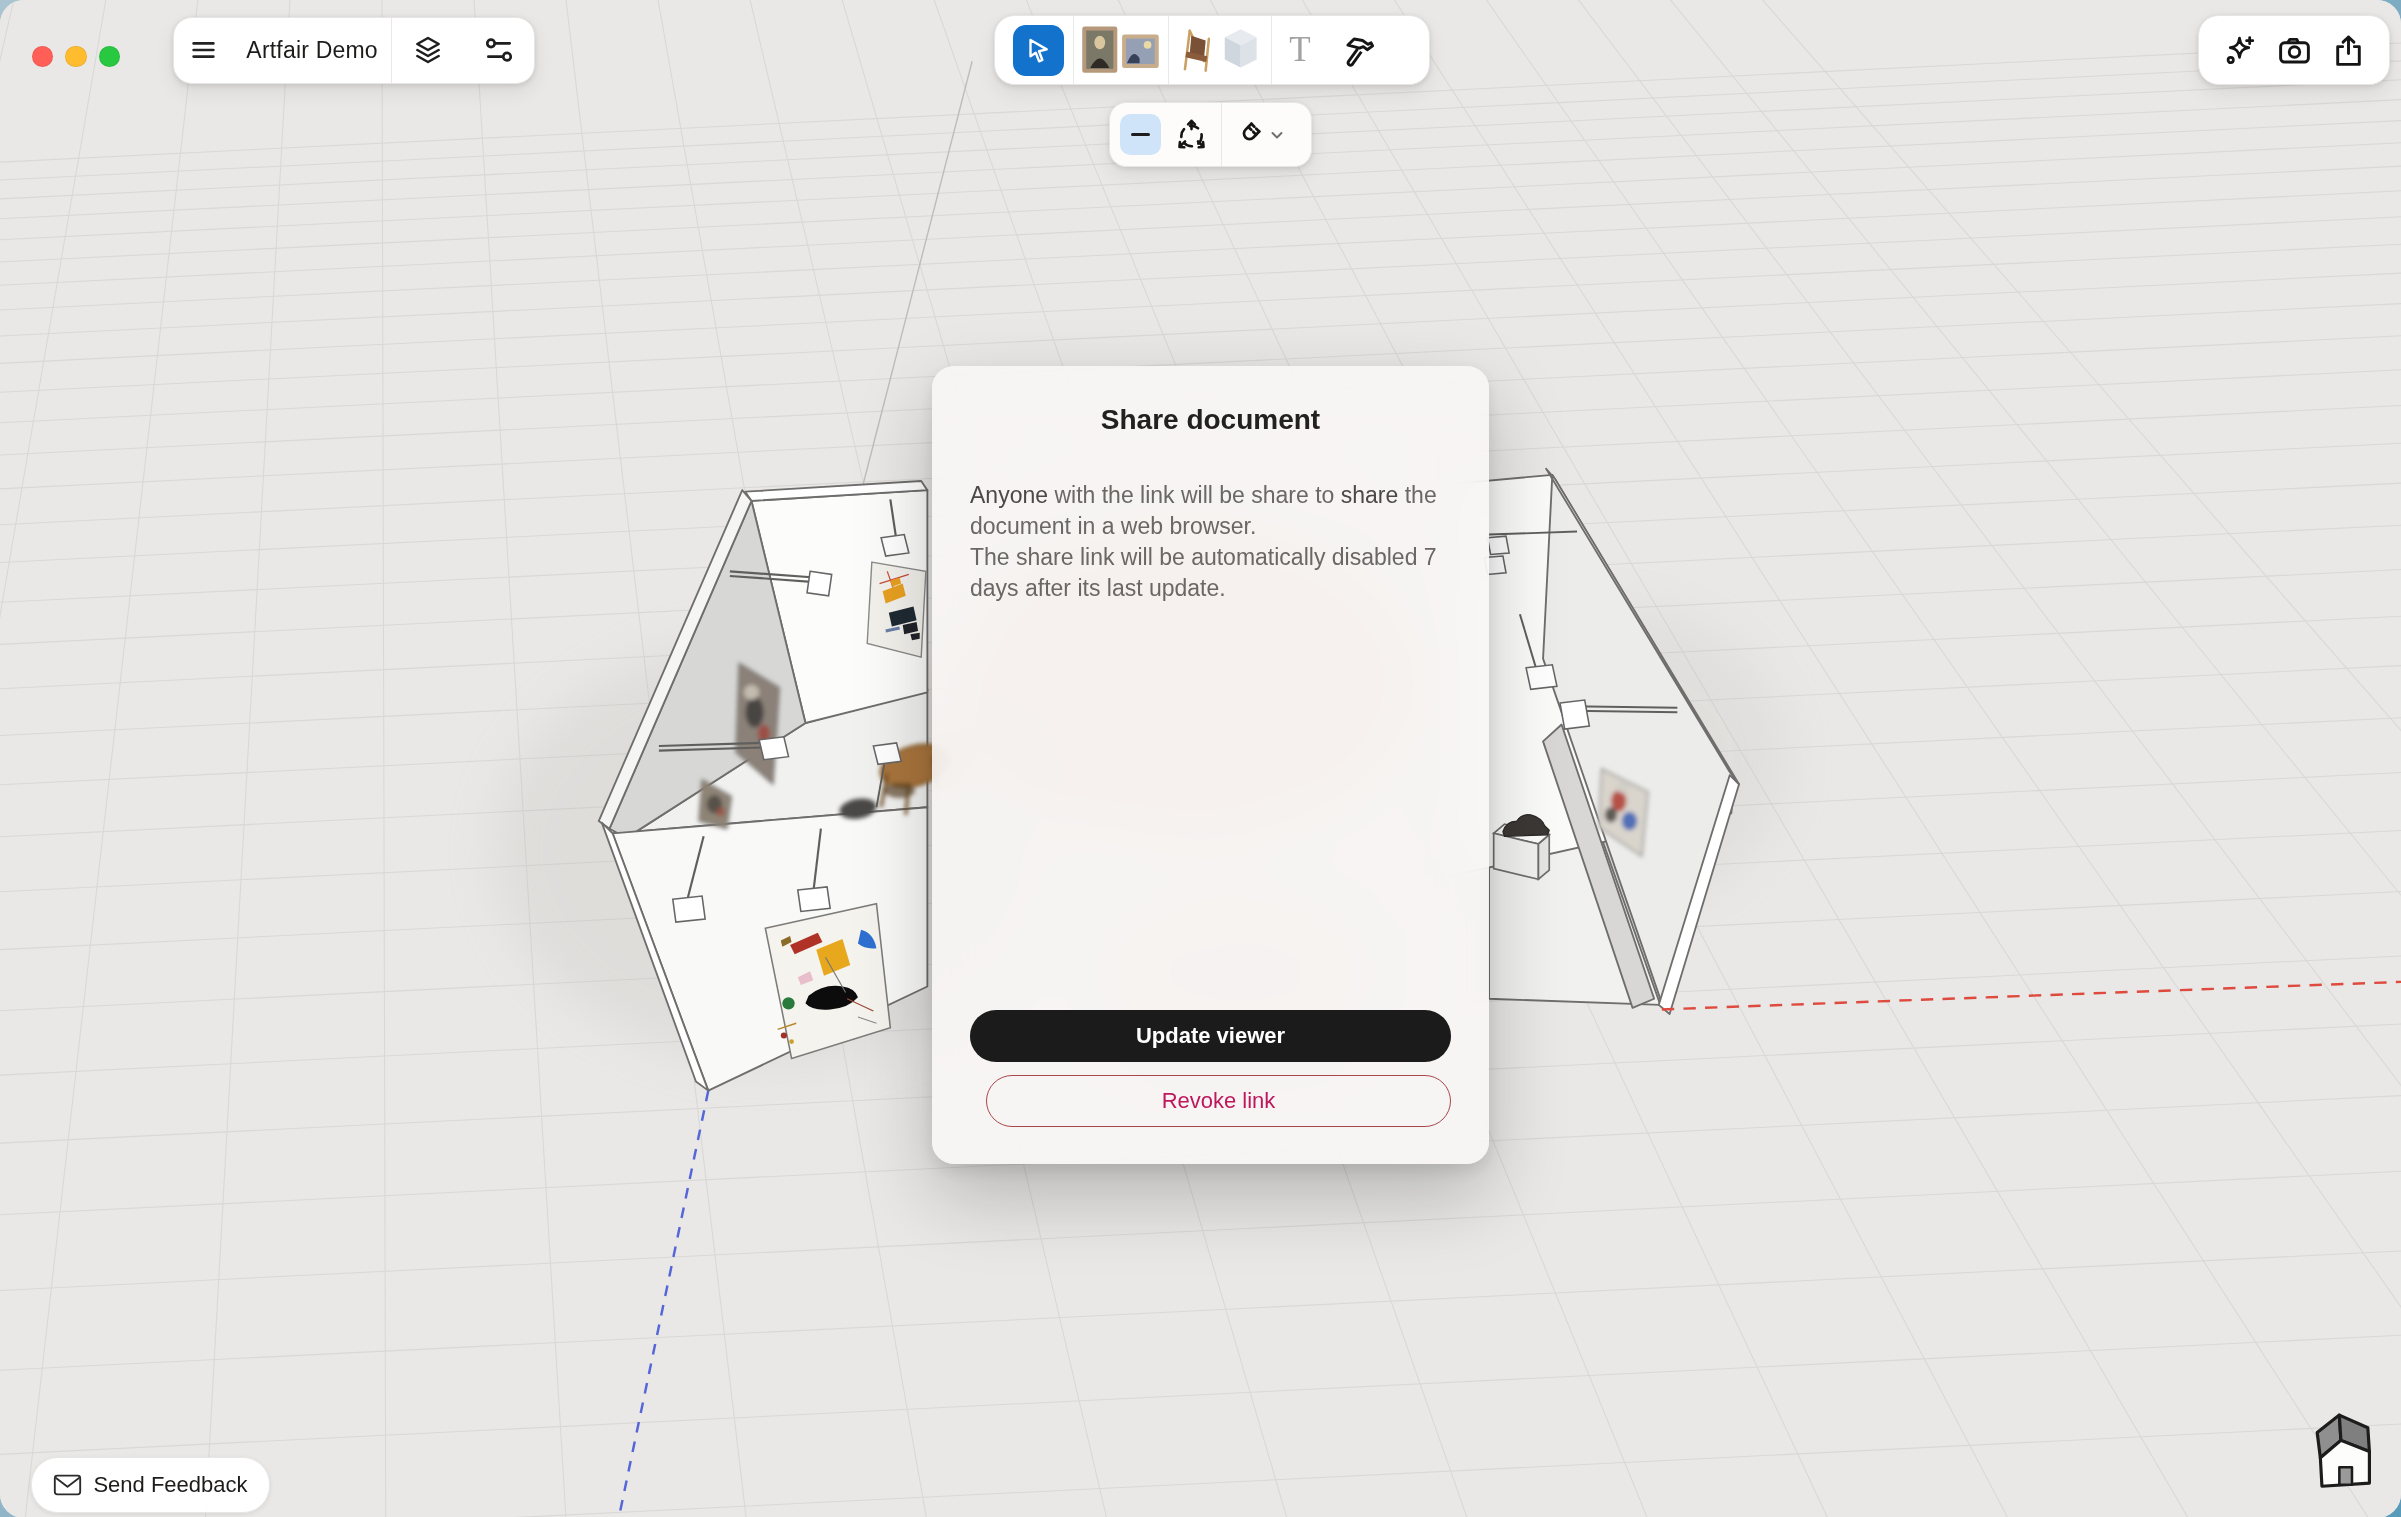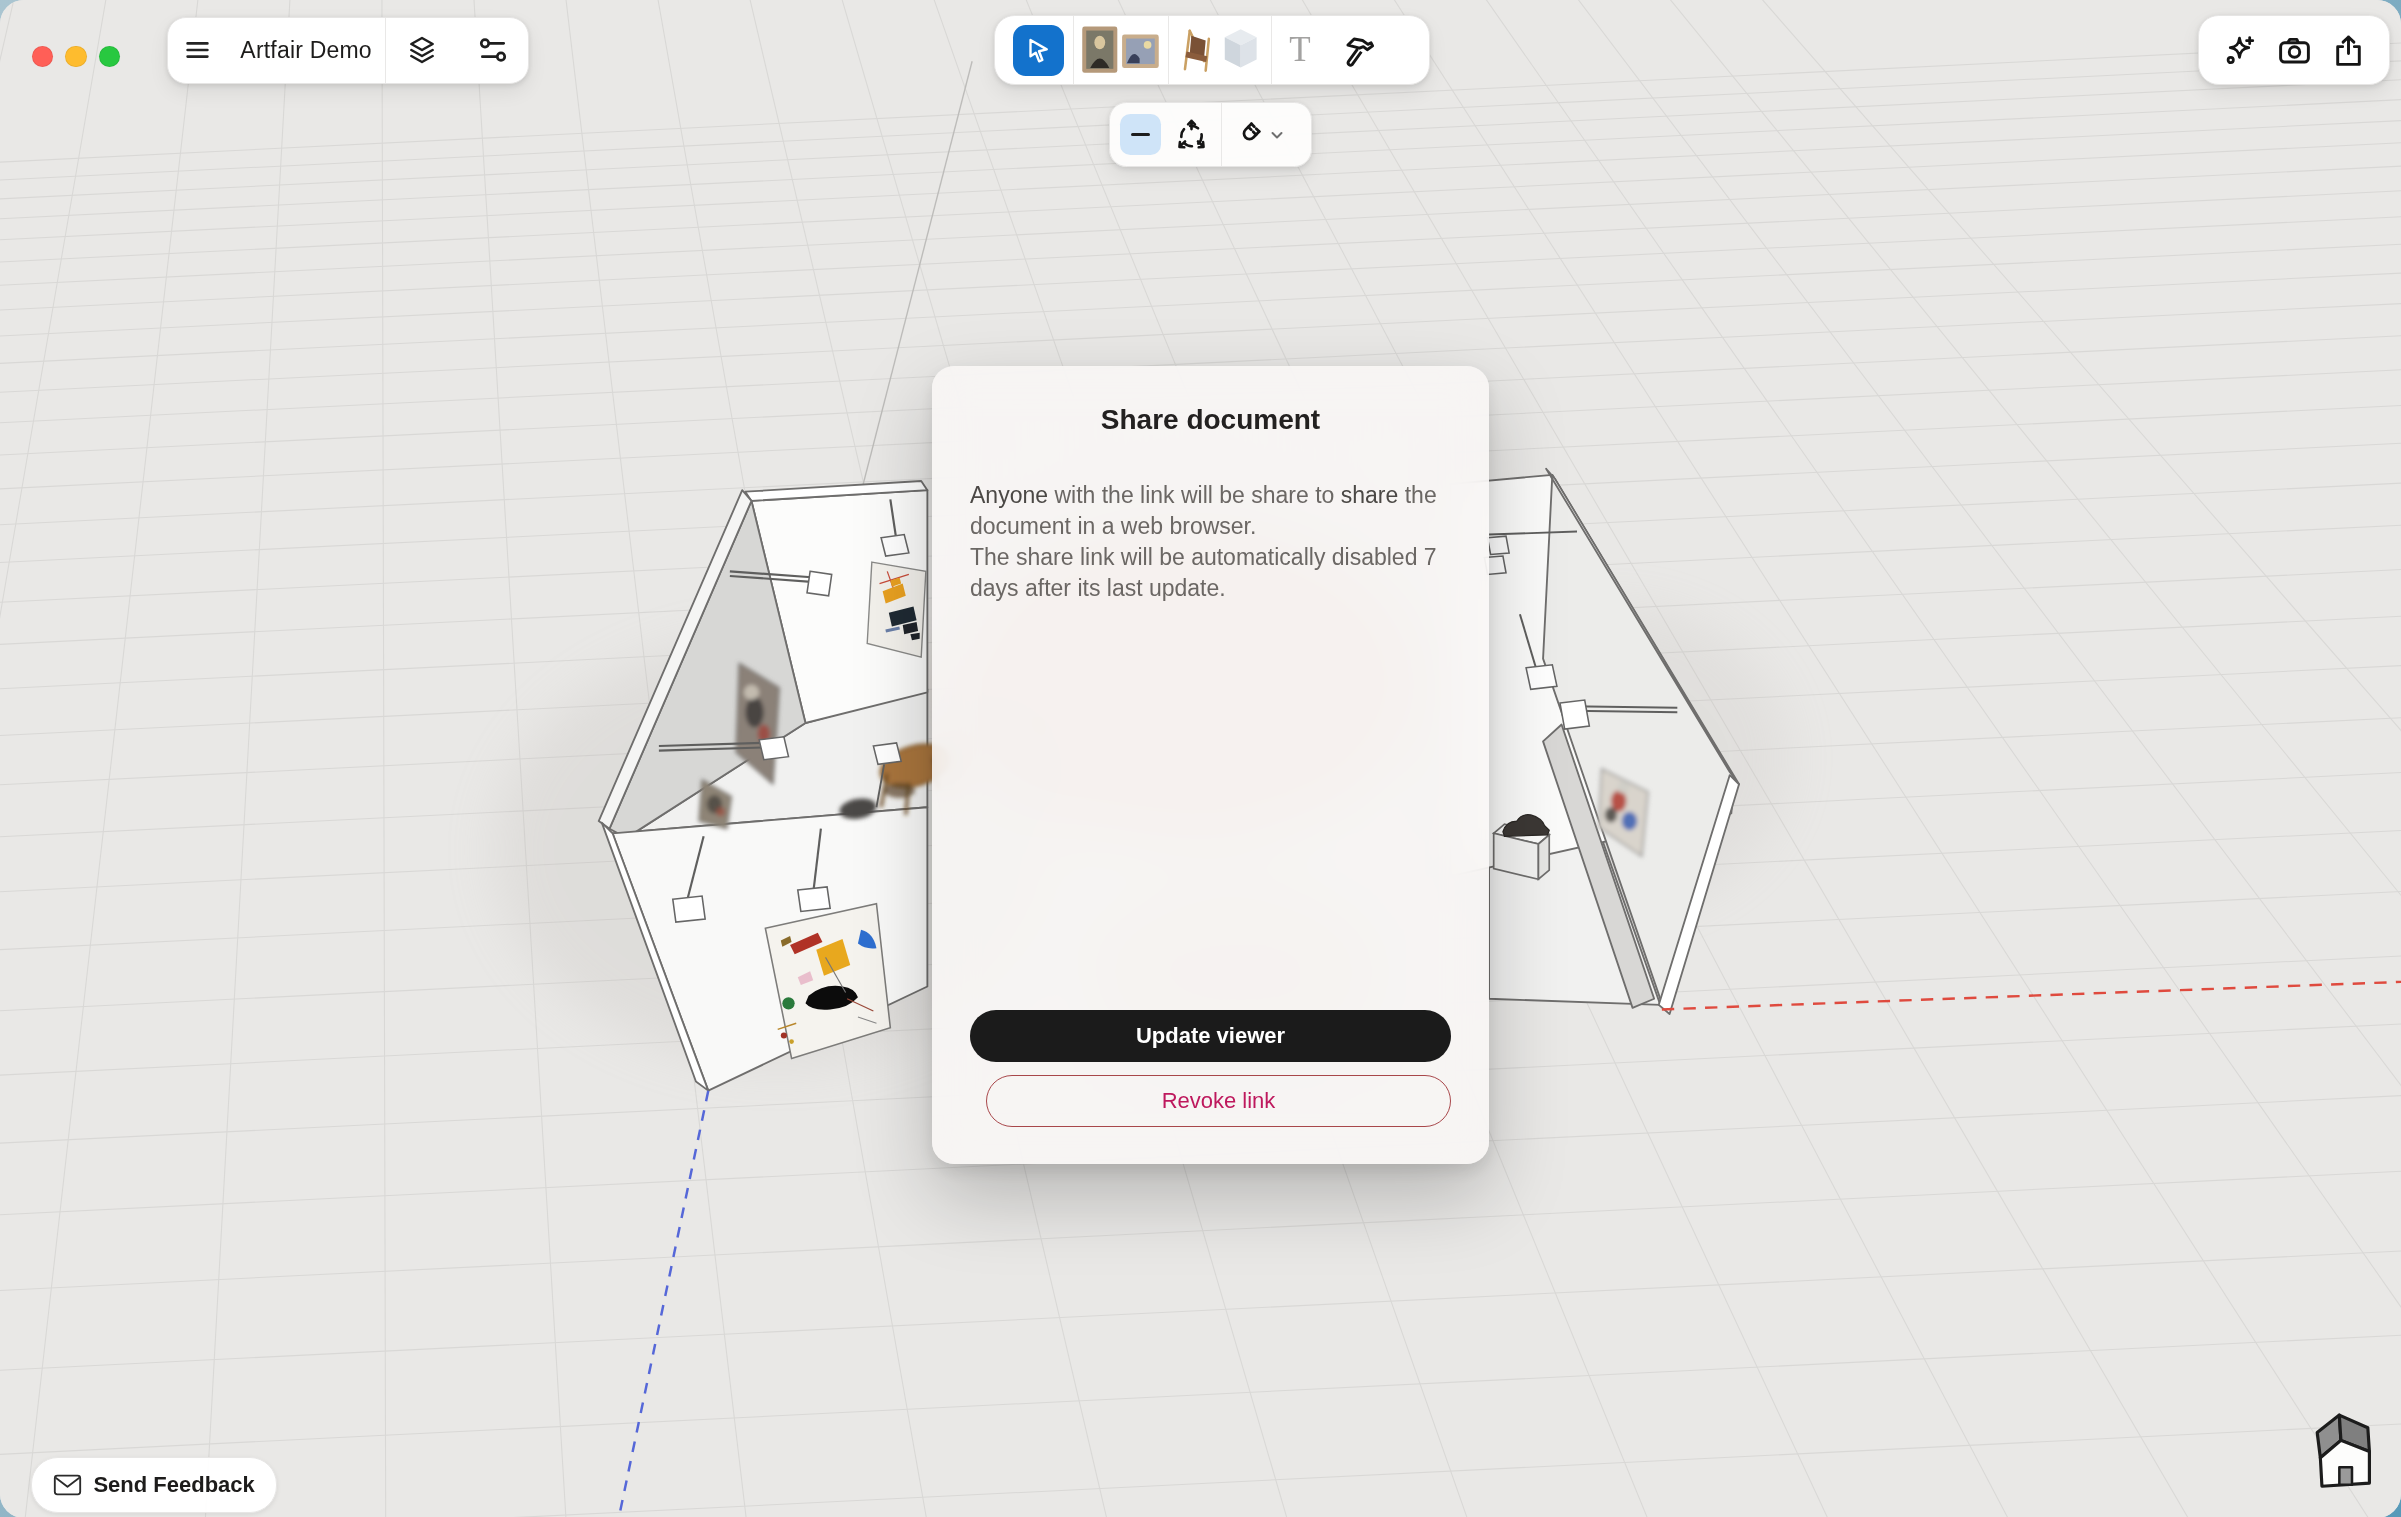--- a/index.html
+++ b/index.html
@@ -22,21 +22,21 @@
     box-shadow:0 1.6px 4.8px rgba(0,0,0,.10), 0 8px 20.6px rgba(0,0,0,.07);
     box-sizing:border-box;
   }
   .divider{width:0.8px;align-self:stretch;background:#e9e8e7;}
   .icon-btn{display:flex;align-items:center;justify-content:center;cursor:pointer;background:none;border:none;padding:0;}
 
   .traffic{position:absolute;left:32px;top:46px;display:flex;gap:12px;}
   .traffic span{width:21.4px;height:21.4px;border-radius:50%;display:block;box-shadow:inset 0 0 0 0.8px rgba(0,0,0,.08);}
   .t-red{background:#ff5f57;} .t-yellow{background:#febc2e;} .t-green{background:#28c840;}
 
-  .left-pill{left:167px;top:16.7px;width:362px;height:67px;justify-content:space-between;}
+  .left-pill{left:173px;top:16.7px;width:362px;height:67px;justify-content:space-between;}
   .left-pill .menu-btn{width:59px;height:100%;}
   .left-pill .title{flex:1;text-align:center;font-size:23px;color:#1d1c1b;letter-spacing:0.2px;}
   .left-pill .side-btn{width:71px;height:100%;}
 
   .main-toolbar{left:994px;top:15px;width:436px;height:70px;border-radius:20.6px;padding:0 8px;}
   .main-toolbar .sect{display:flex;align-items:center;justify-content:center;height:100%;}
   .select-btn{width:51px;height:51px;border-radius:12.7px;background:#1372cc;margin:0 9.5px;display:flex;align-items:center;justify-content:center;}
   .art-sect{width:94px;gap:3.2px;}
   .furn-sect{width:102px;gap:6.4px;}
   .text-btn{width:57px;font-family:"Liberation Serif",serif;font-size:35px;color:#a3a2a1;}
@@ -82,21 +82,21 @@
     display:flex;align-items:center;justify-content:center;font-family:"Liberation Sans",sans-serif;
   }
 
   
   .feedback{
     position:absolute;left:31px;top:1457px;height:54px;border-radius:27px;
     background:rgba(255,255,255,.97);border:0.8px solid #e7e6e5;
     box-shadow:0 1.6px 4.8px rgba(0,0,0,.08);
     display:flex;align-items:center;gap:11px;padding:0 21.4px;cursor:pointer;
   }
-  .feedback .label{font-size:22px;font-weight:700;color:#1d1c1b;font-family:"Liberation Sans",sans-serif;}
+  .feedback .label{font-size:22px;font-weight:400;color:#1d1c1b;font-family:"Liberation Sans",sans-serif;}
   .home-gizmo{position:absolute;left:2301px;top:1404px;width:83px;height:87px;cursor:pointer;}
 </style>
 </head>
 <body>
 
 <div class="screen">
 
   <svg class="scene" viewBox="0 0 1556 991" preserveAspectRatio="none">
     <defs>
       <filter id="blur1" x="-40%" y="-40%" width="180%" height="180%">

